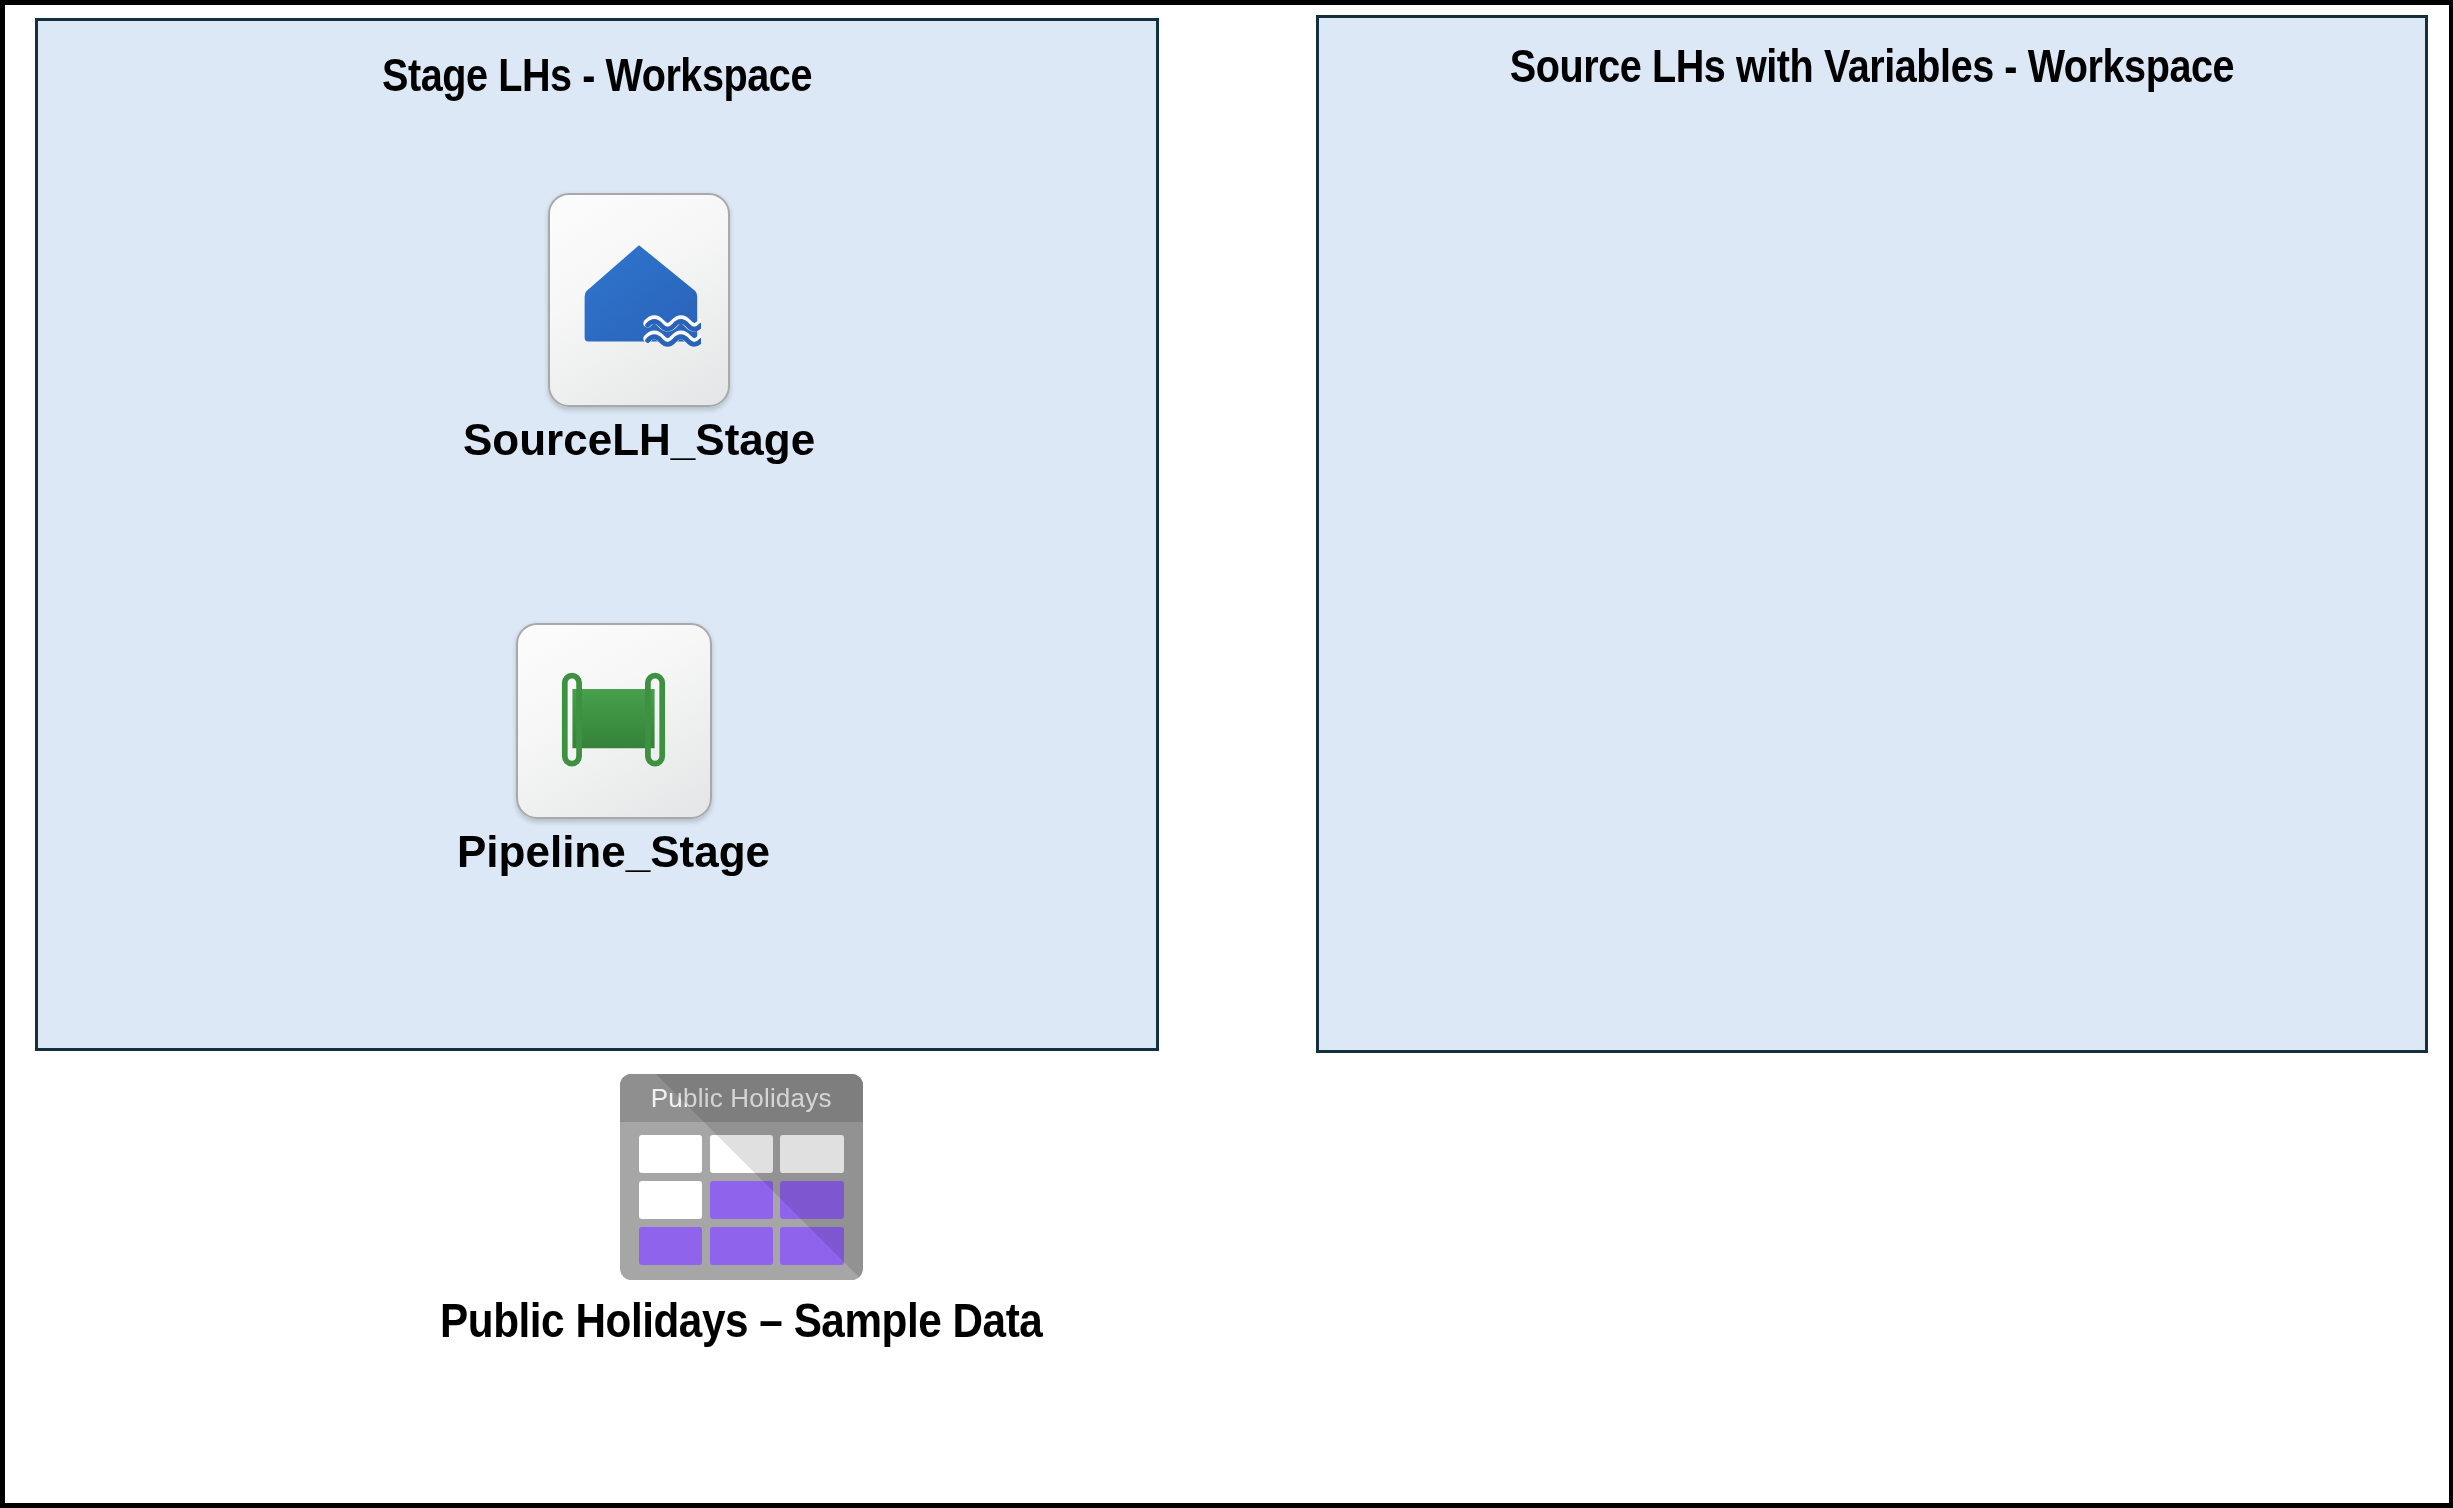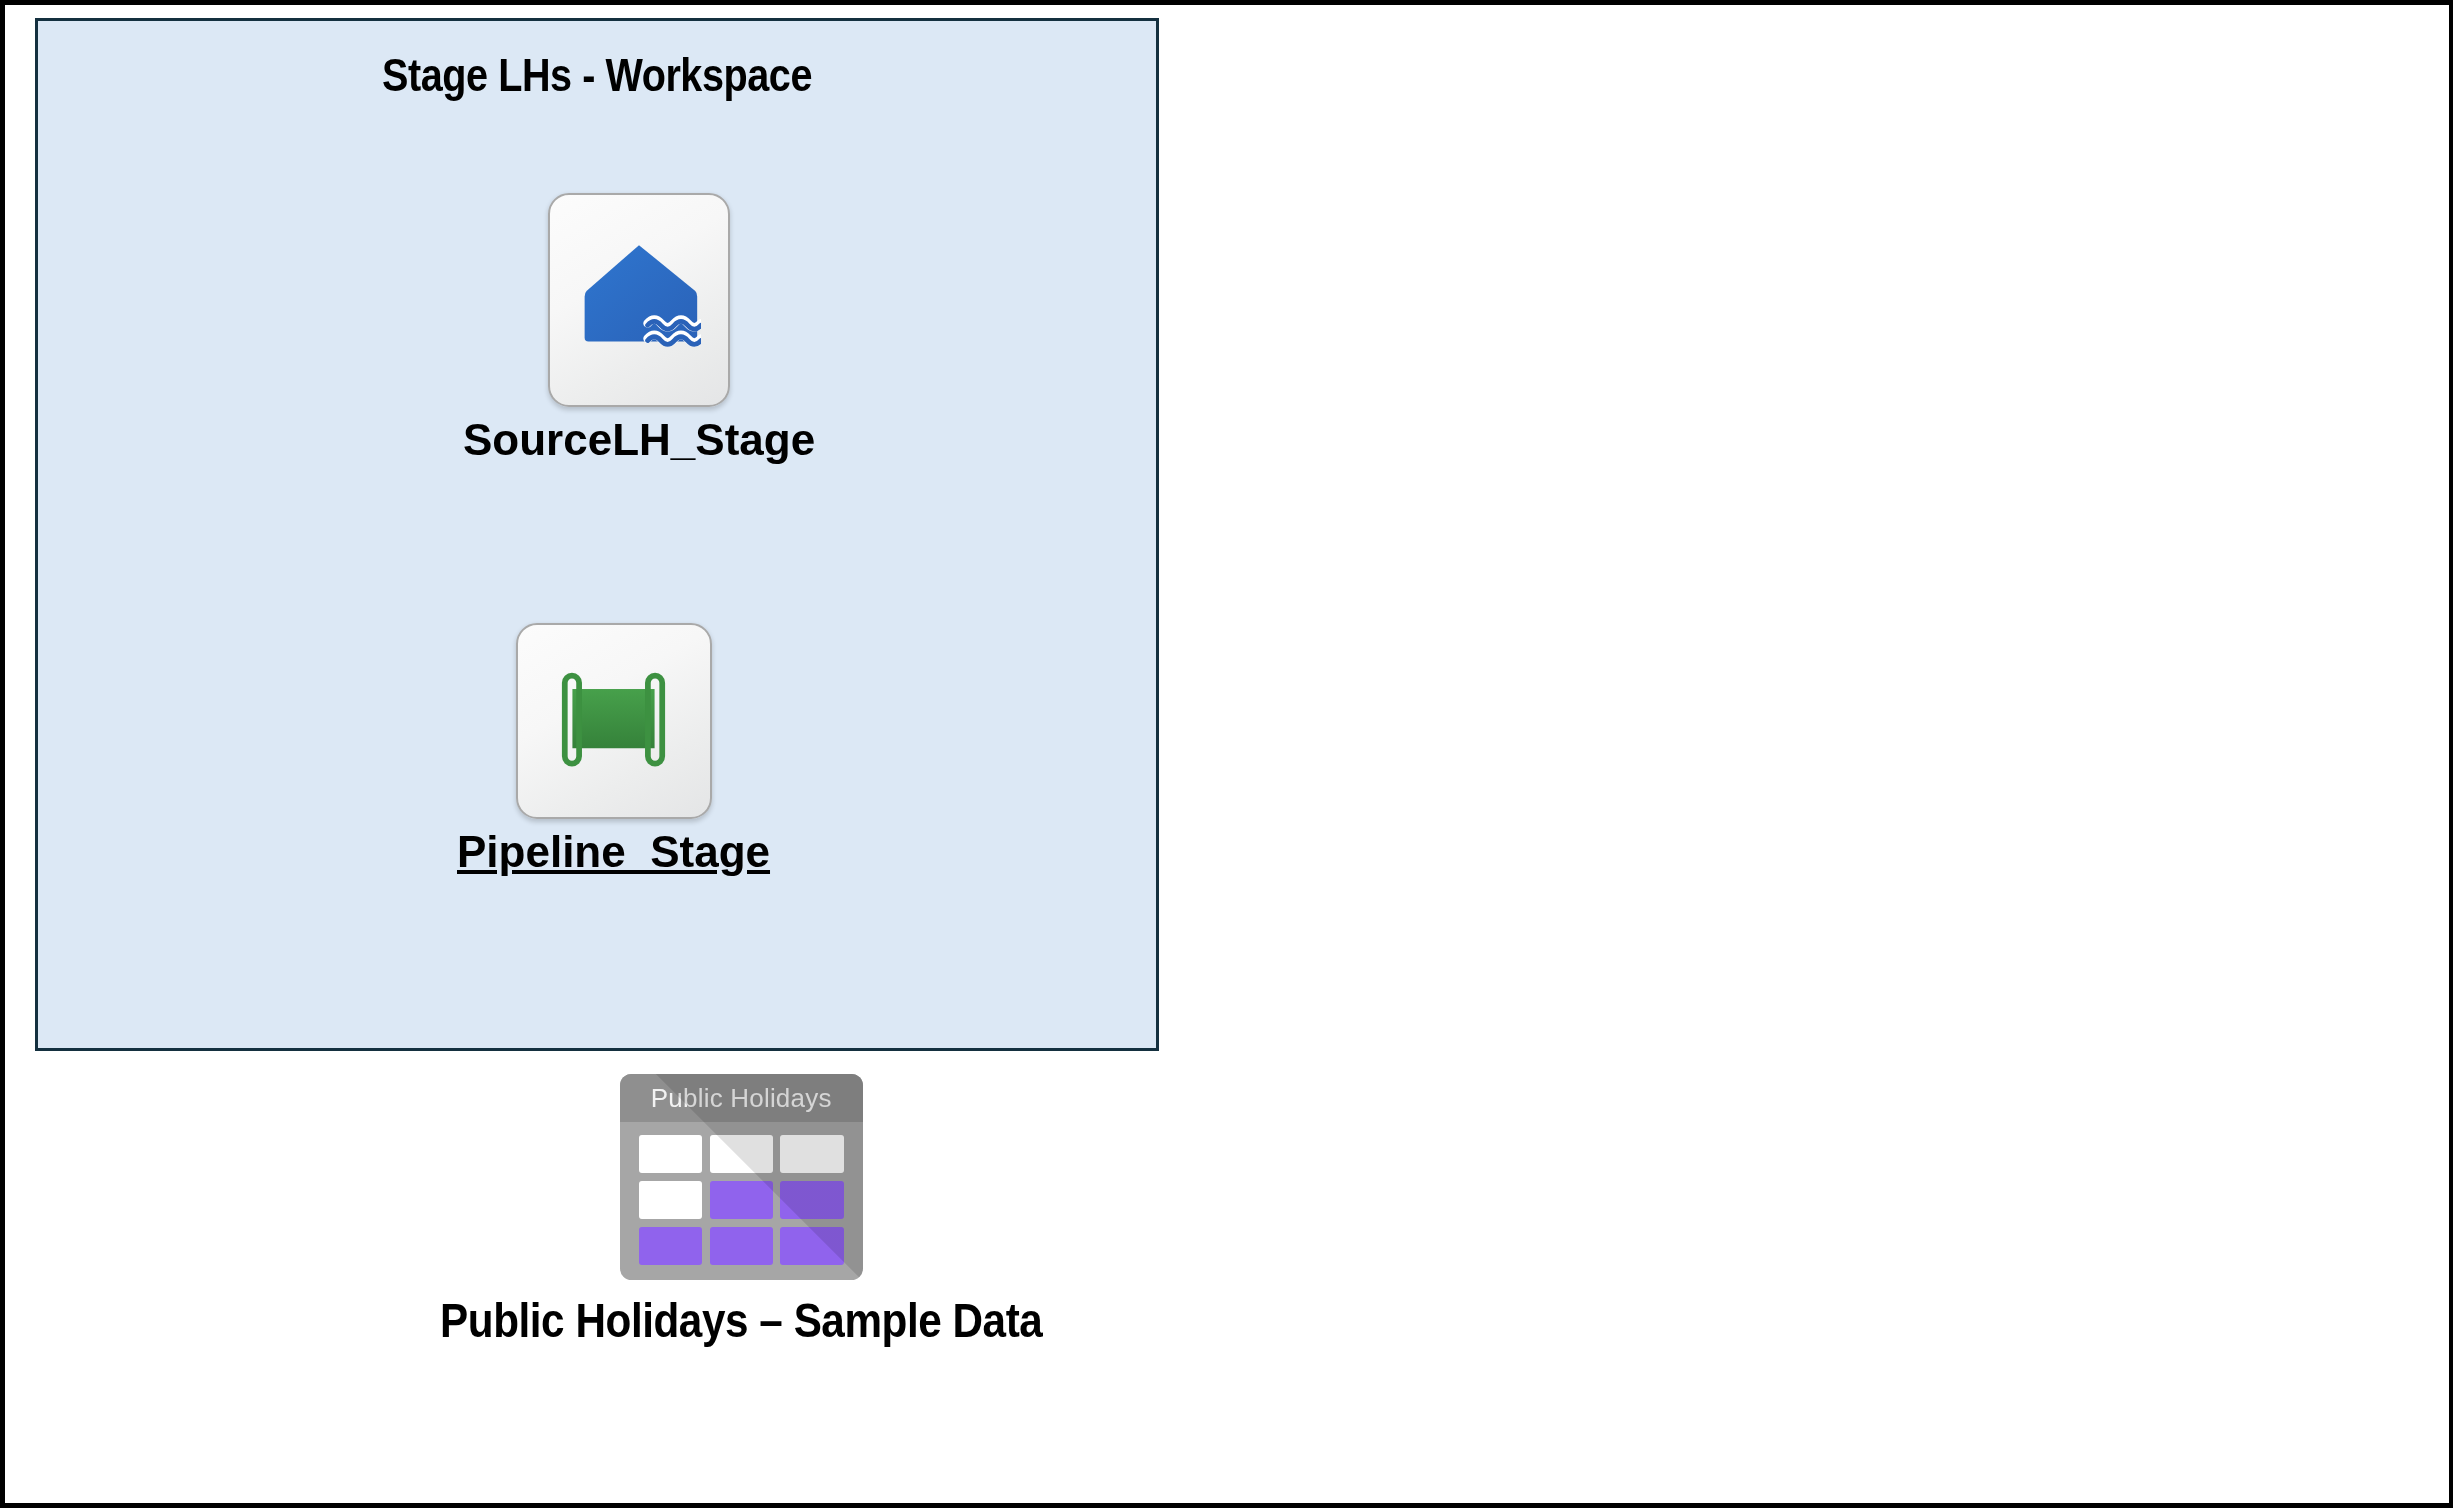--- a/index.html
+++ b/index.html
@@ -133,21 +133,21 @@
   .ph-cell { border-radius: 2.9px; }
   .ph-shade {
     position: absolute;
     inset: 0;
     pointer-events: none;
     background: linear-gradient(225deg, rgba(0,0,0,0.12) 0%, rgba(0,0,0,0.12) 46%, rgba(0,0,0,0) 46.3%);
   }
 
   
   #item-sourcelh-stage { left: 425px; top: 172px; }
-  #item-pipeline-stage { left: 419px; top: 602px; text-decoration: underline; }
+  #item-pipeline-stage { left: 419px; top: 602px; }
   #item-public-holidays{ left: 394px; top: 1069px; }
 </style>
 </head>
 <body>
 
 <div id="canvas">
 
   <div class="panel" id="panel-stage">
     <div class="panel-title">Stage LHs - Workspace</div>
 
@@ -185,20 +185,24 @@
           </defs>
           <rect x="18" y="22" width="86" height="62" fill="url(#pgg1)"></rect>
           <rect x="10" y="8" width="15" height="92" rx="7.5" fill="none" stroke="#3d9141" stroke-width="6"></rect>
           <rect x="97" y="8" width="15" height="92" rx="7.5" fill="none" stroke="#3d9141" stroke-width="6"></rect>
         </svg>
       </div>
       <div class="caption" style="font-size:44px;margin-top:7.6px;">Pipeline_Stage</div>
     </div>
   </div>
 
+  <div class="panel" id="panel-source">
+    <div class="panel-title">Source LHs with Variables - Workspace</div>
+
+  </div>
 
   <div class="item" id="item-public-holidays">
     <div class="ph-icon">
       <div class="ph-header">Public Holidays</div>
       <div class="ph-grid">
         <span class="ph-cell" style="background:#ffffff"></span>
         <span class="ph-cell" style="background:#ffffff"></span>
         <span class="ph-cell" style="background:#ffffff"></span>
         <span class="ph-cell" style="background:#ffffff"></span>
         <span class="ph-cell" style="background:#9063ed"></span>

